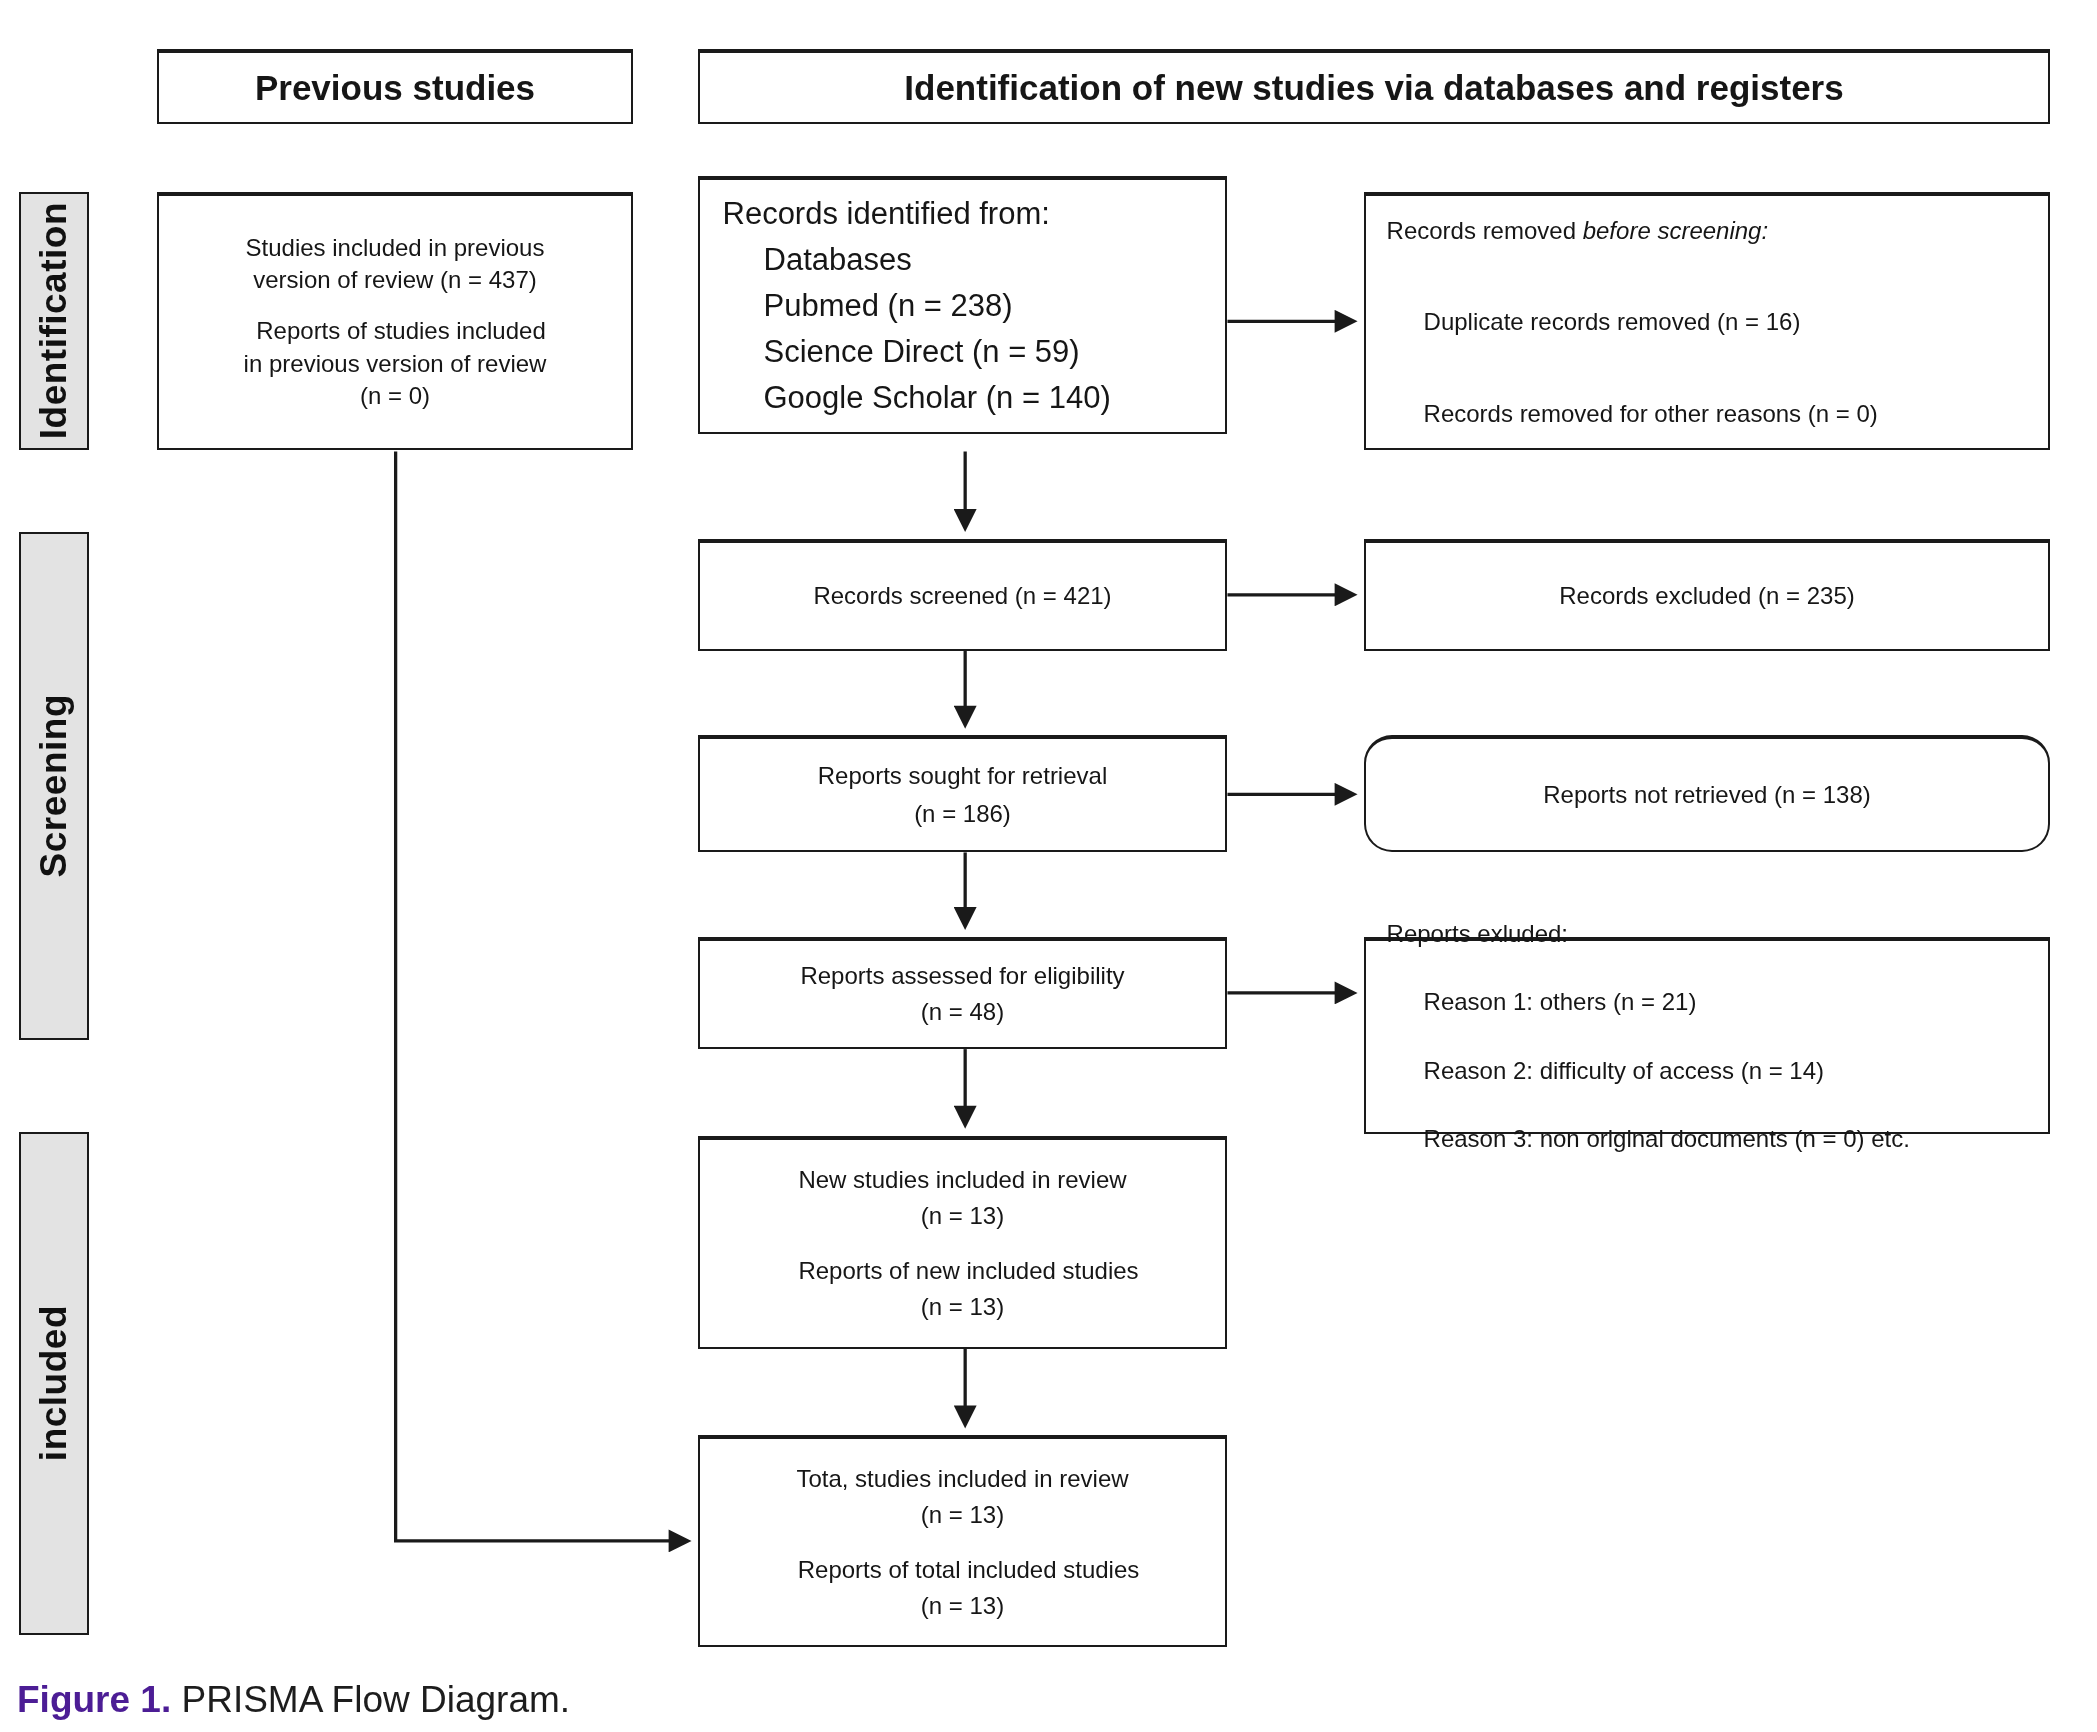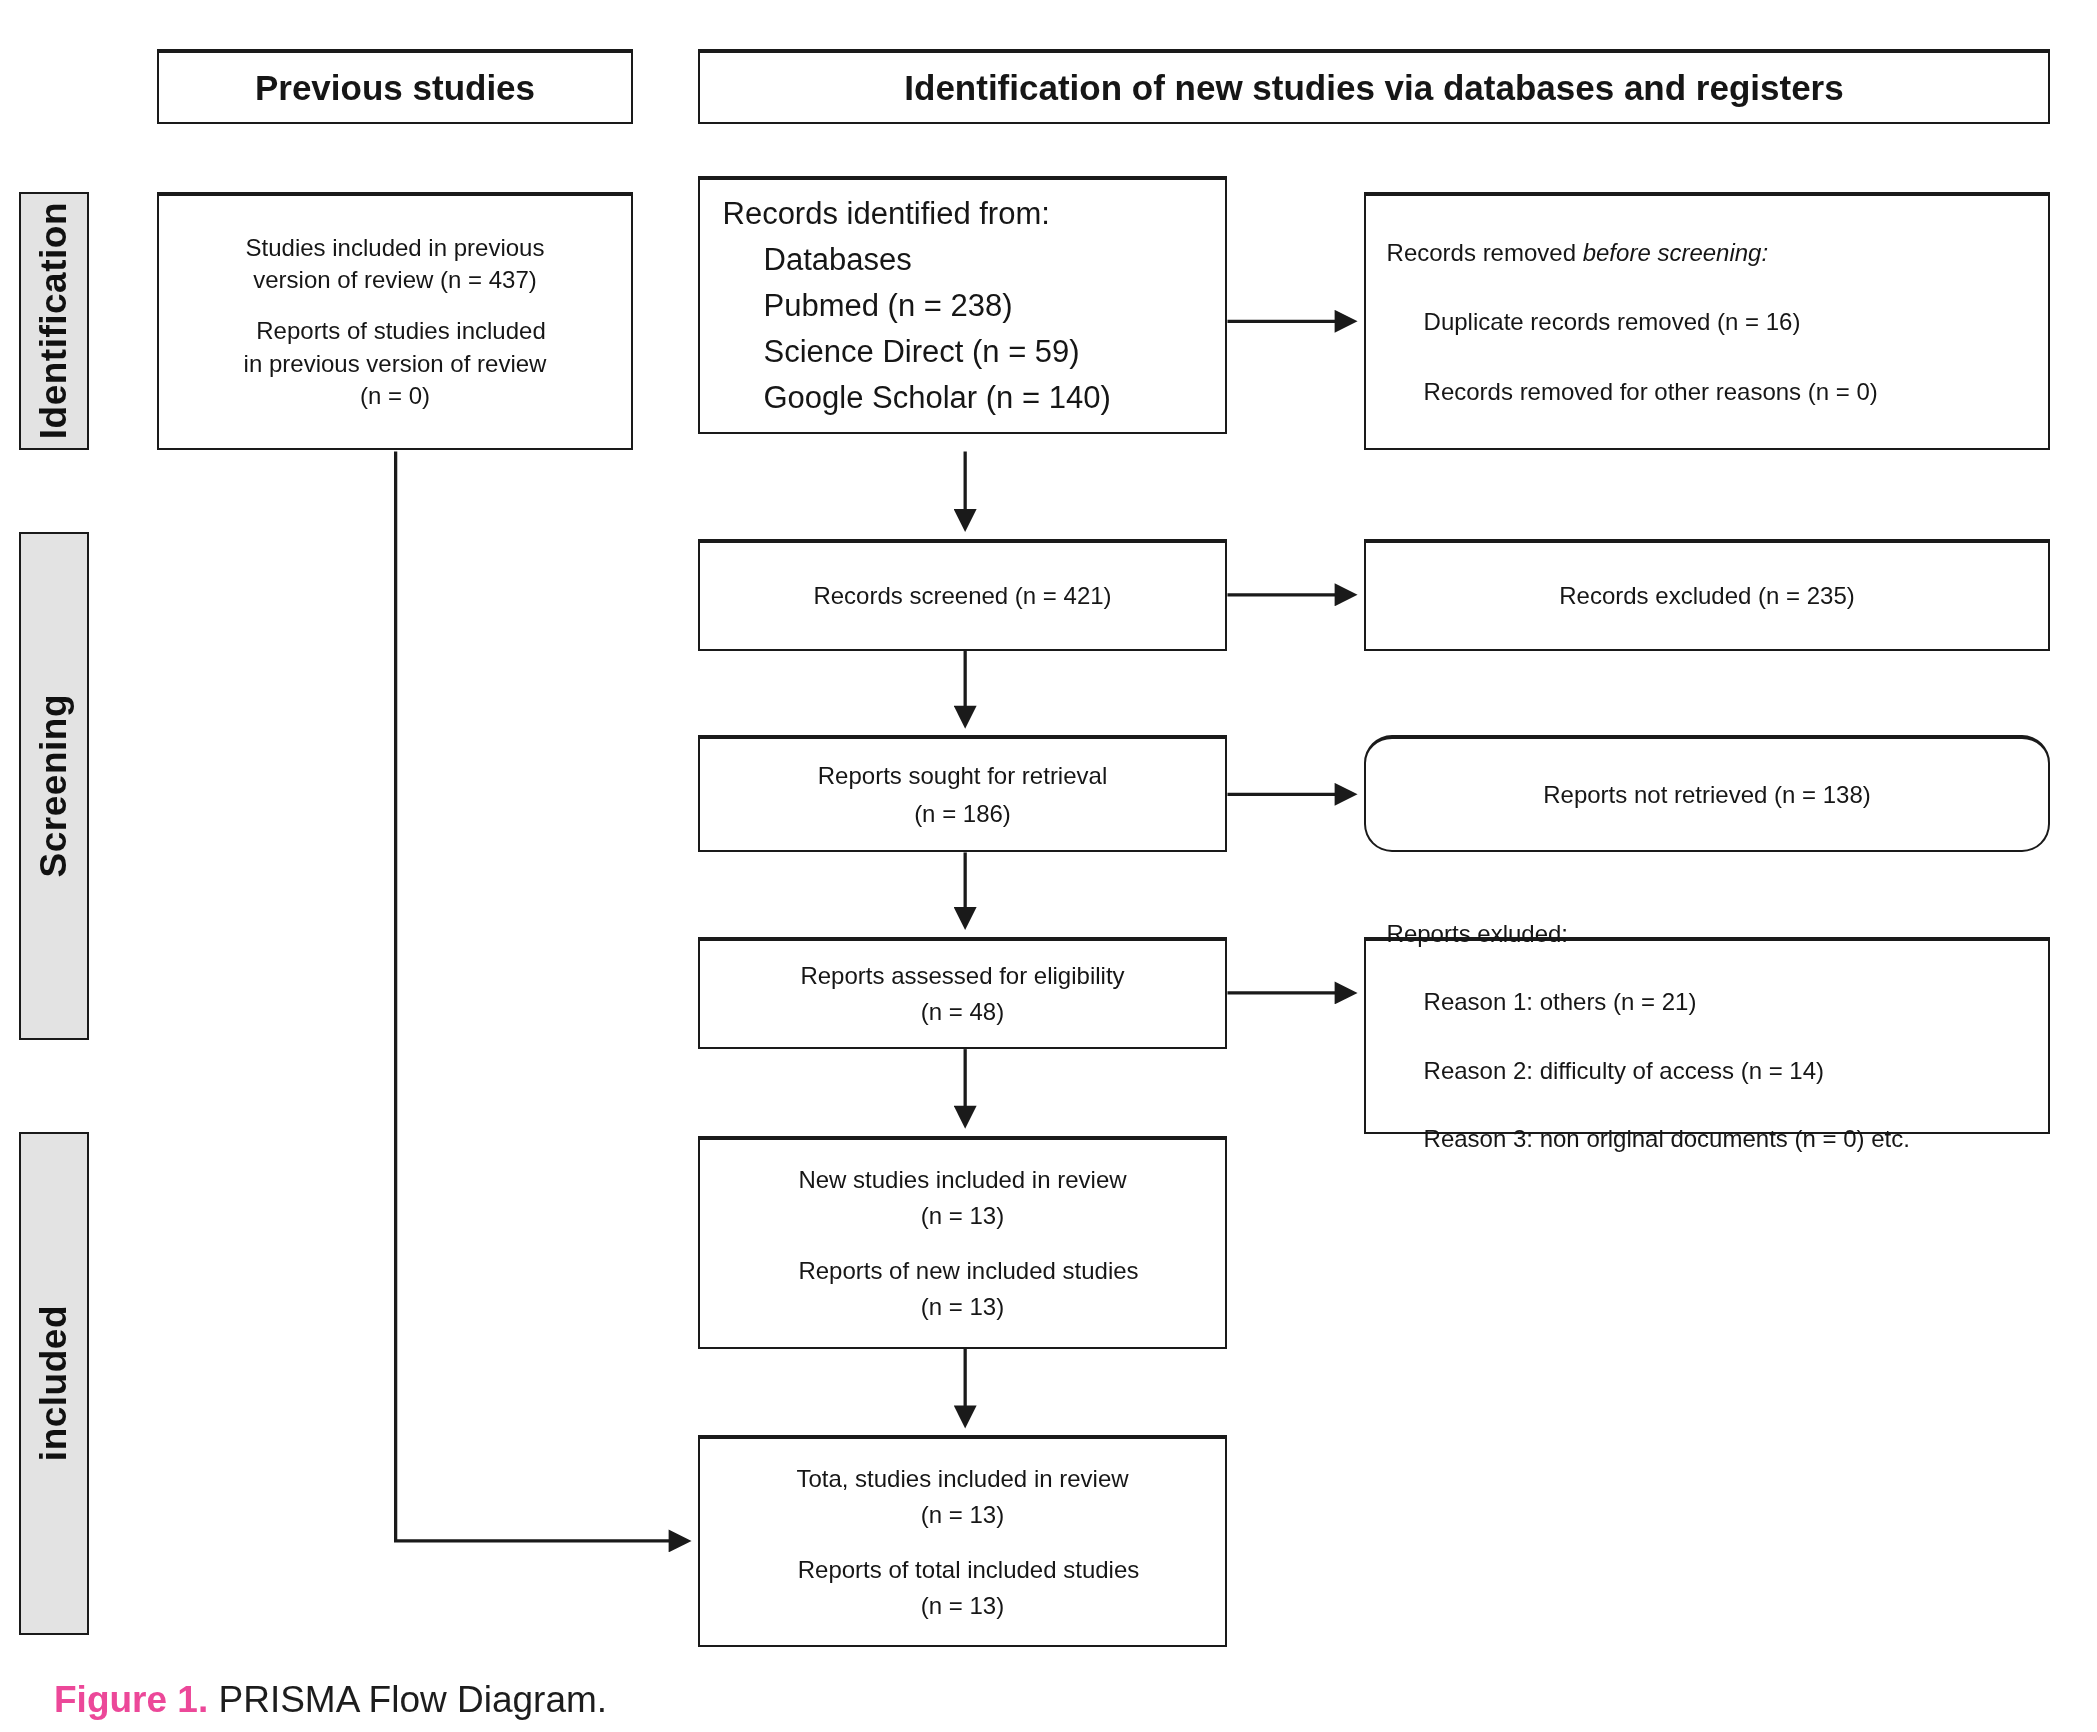--- a/index.html
+++ b/index.html
@@ -60,24 +60,24 @@
   .ital { font-style: italic; }
   #connectors { position: absolute; left: 0; top: 0; }
   #caption {
     position: absolute;
     left: 17px;
     top: 1679px;
     font-size: 37px;
     color: #1d1d1d;
     white-space: nowrap;
   }
-  #caption .cap-label { font-weight: bold; color: #ec4899; margin-left: 37px; }
+  #caption .cap-label { font-weight: bold; color: #4c1d95; }
   .lh-tight { line-height: 1.35; }
   .lh-list  { line-height: 1.48; }
-  .lh-wide  { line-height: 1.55; }
+  .lh-wide  { line-height: 1.55; gap: 22px; }
 </style>
 </head>
 <body>
 
 <div id="stage">
 
   <svg id="connectors" width="2098" height="1732" viewBox="0 0 2239 1849" aria-hidden="true">
     <defs>
       <marker id="arrow" viewBox="0 0 10 10" refX="8" refY="5" markerWidth="9" markerHeight="7" orient="auto-start-reverse">
         <path d="M0,0 L10,5 L0,10 z" fill="#1a1a1a"></path>

